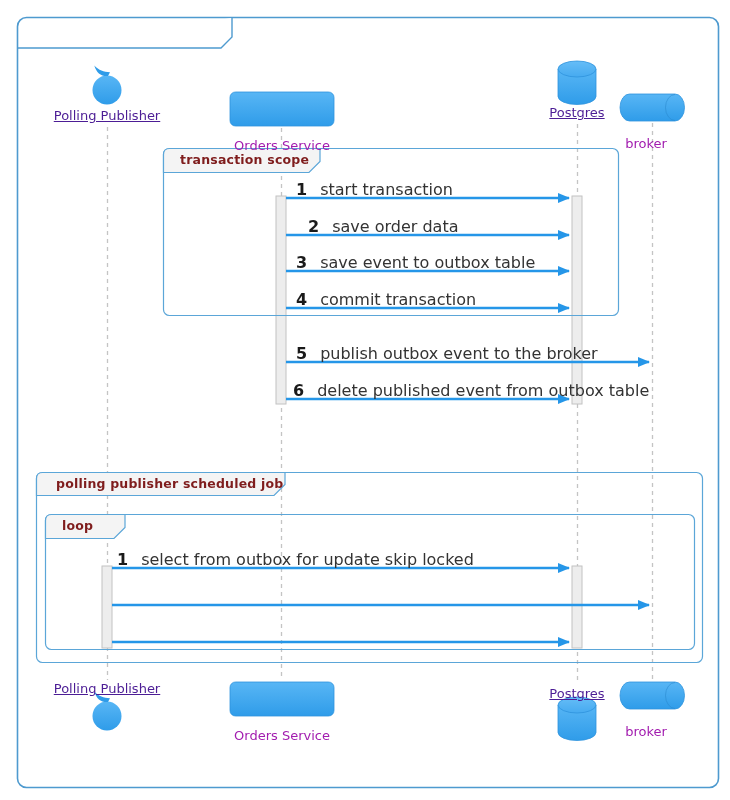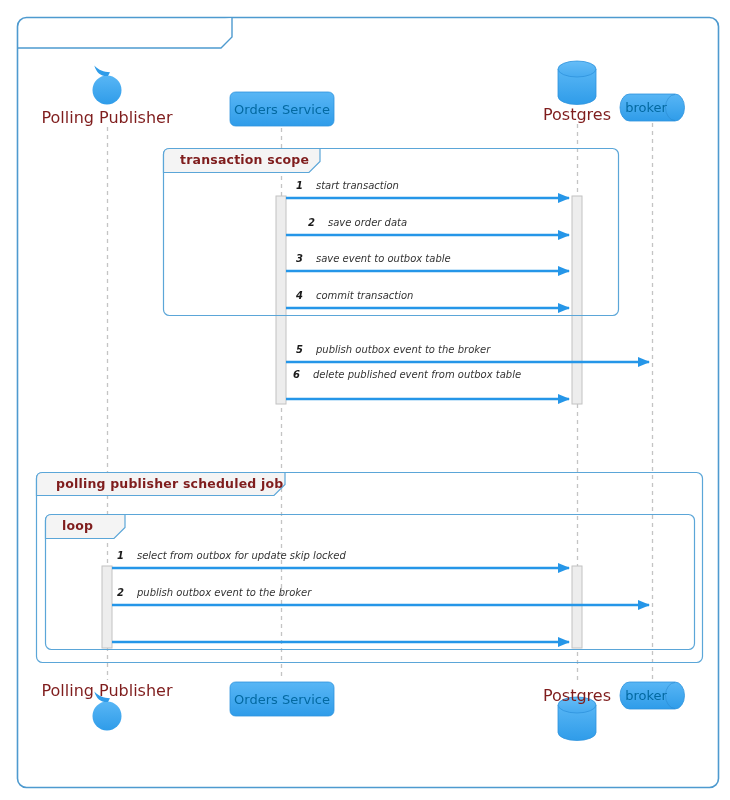--- a/index.html
+++ b/index.html
@@ -6,36 +6,36 @@
   #canvas{
     position:relative;
     width:730px;height:800px;
     background:#ffffff;
     font-family:"DejaVu Sans","Liberation Sans",sans-serif;
     overflow:hidden;
   }
   #diagram-svg{position:absolute;left:0;top:0;}
   .plabel{
     position:absolute;
-    font-size:16px;color:#7f1d1d;
-    text-align:center;white-space:nowrap;
+    font-size:13px;color:#4c1d95;
+    text-align:center;white-space:nowrap;text-decoration:underline;
   }
   .box-label{
     position:absolute;
     display:flex;align-items:center;justify-content:center;
-    color:#0369a1;font-size:13px;white-space:nowrap;
+    color:#a21caf;font-size:13px;white-space:nowrap;margin-top:36px;
   }
   .frame-label{
     position:absolute;
     font-size:12.5px;font-weight:bold;color:#7f1d1d;
     white-space:nowrap;letter-spacing:0.2px;
   }
   .msg{
     position:absolute;
-    font-size:10px;color:#2b2b2b;white-space:nowrap;font-style:italic;
+    font-size:16px;color:#2b2b2b;white-space:nowrap;
   }
   .msg .num{font-weight:bold;color:#1a1a1a;}
   .msg .txt{margin-left:13px;color:#333333;}
 </style>
 </head>
 <body>
 
 <div id="canvas">
 
   <svg id="diagram-svg" width="730" height="800" viewBox="0 0 730 800">
@@ -160,24 +160,21 @@
   </div>
   <div class="msg" style="left:296px;top:253px;">
     <span class="num">3</span><span class="txt">save event to outbox table</span>
   </div>
   <div class="msg" style="left:296px;top:290px;">
     <span class="num">4</span><span class="txt">commit transaction</span>
   </div>
   <div class="msg" style="left:296px;top:344px;">
     <span class="num">5</span><span class="txt">publish outbox event to the broker</span>
   </div>
-  <div class="msg" style="left:293px;top:369px;text-align:right;">
+  <div class="msg" style="left:293px;top:381px;text-align:right;">
     <span class="num">6</span><span class="txt">delete published event from outbox table</span>
   </div>
 
   <div class="msg" style="left:117px;top:550px;">
     <span class="num">1</span><span class="txt">select from outbox for update skip locked</span>
   </div>
-  <div class="msg" style="left:117px;top:587px;">
-    <span class="num">2</span><span class="txt">publish outbox event to the broker</span>
-  </div>
 
 </div>
 
 </body></html>

